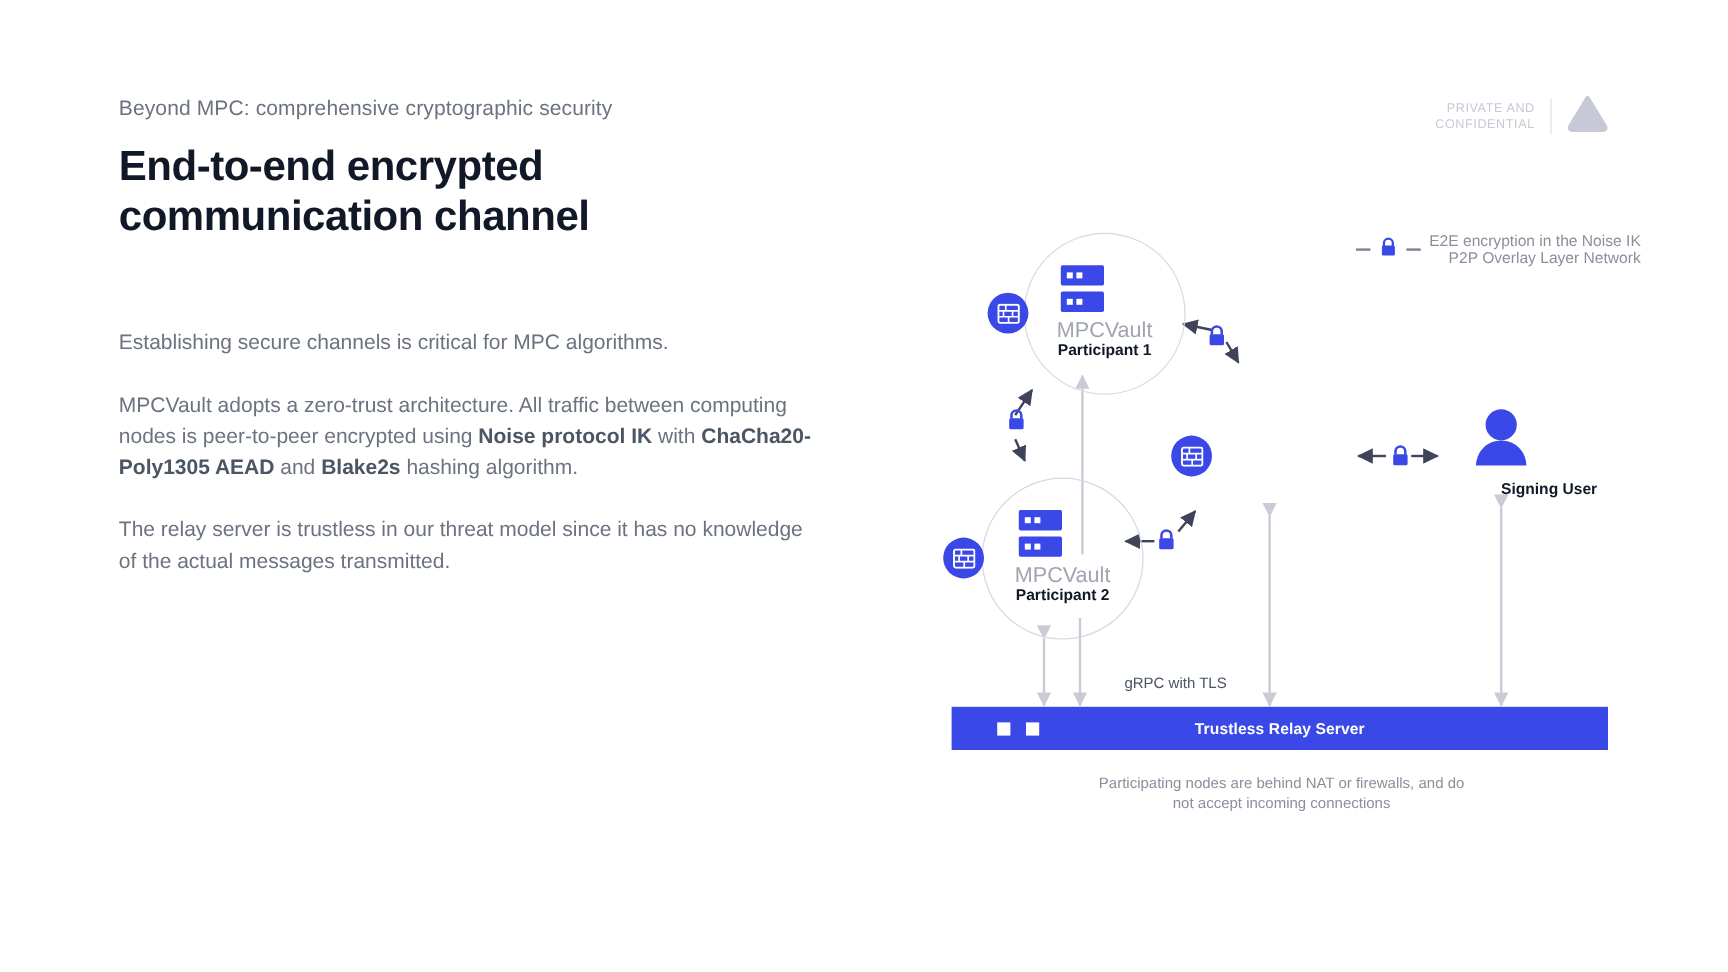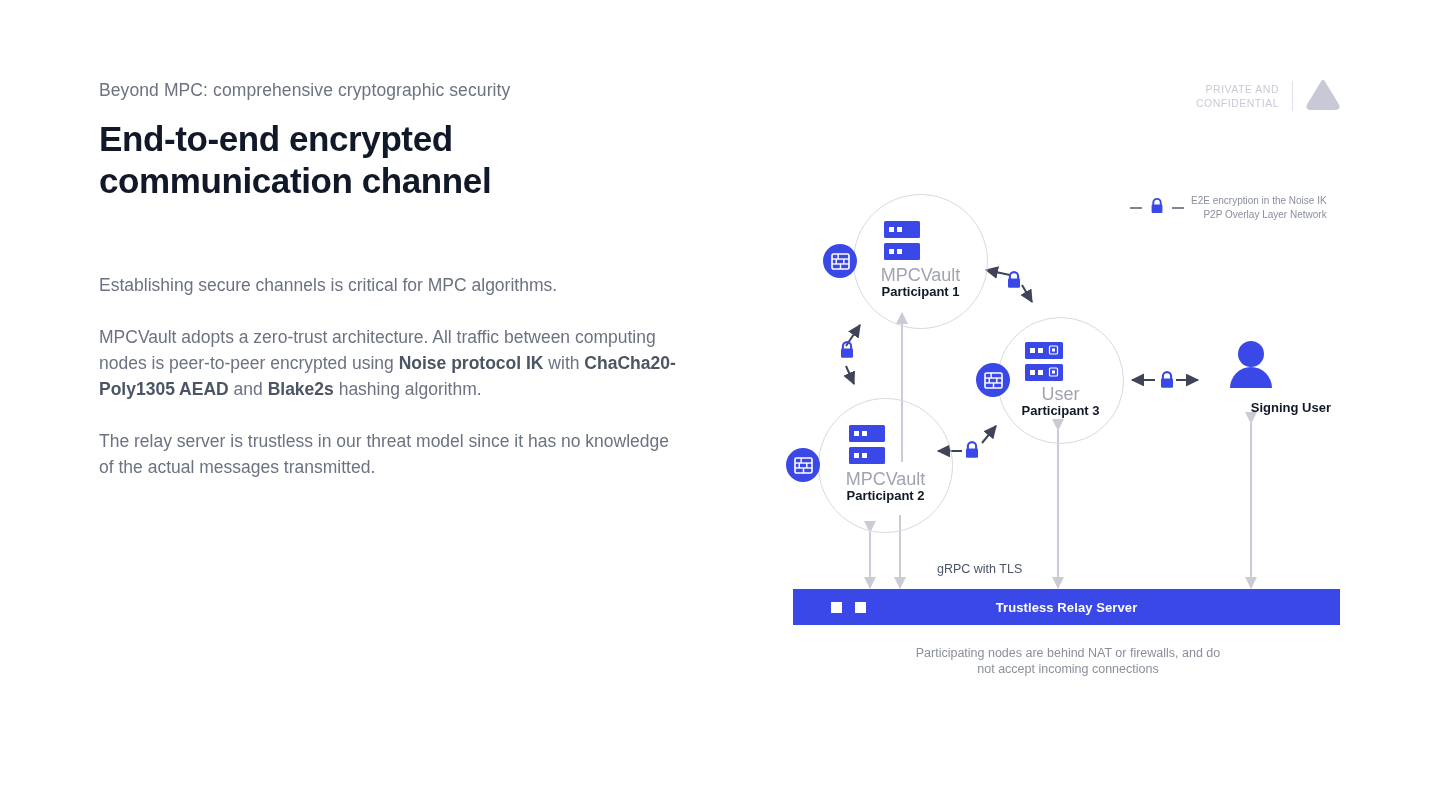--- a/index.html
+++ b/index.html
@@ -161,21 +161,21 @@
     white-space: nowrap;
   }
 
   .legend {
     position: absolute;
     display: flex;
     align-items: center;
     gap: 7px;
   }
   .legend-text {
-    font-size: 10px;
+    font-size: 13px;
     line-height: 14px;
     color: #8a8f9c;
     text-align: right;
     white-space: pre-line;
   }
   .legend-dash {
     width: 12px;
     height: 2px;
     background: #7d8494;
   }
@@ -341,40 +341,20 @@
       <rect x="1" y="1" width="18" height="16" rx="1.6" fill="none" stroke="#ffffff" stroke-width="1.7"></rect>
       <line x1="1" y1="6.4" x2="19" y2="6.4" stroke="#ffffff" stroke-width="1.5"></line>
       <line x1="1" y1="11.6" x2="19" y2="11.6" stroke="#ffffff" stroke-width="1.5"></line>
       <line x1="7.5" y1="1" x2="7.5" y2="6.4" stroke="#ffffff" stroke-width="1.5"></line>
       <line x1="13.5" y1="6.4" x2="13.5" y2="11.6" stroke="#ffffff" stroke-width="1.5"></line>
       <line x1="5.5" y1="6.4" x2="5.5" y2="11.6" stroke="#ffffff" stroke-width="1.5"></line>
       <line x1="10" y1="11.6" x2="10" y2="17" stroke="#ffffff" stroke-width="1.5"></line>
     </svg>
   </div>
 
-  <div class="ring" style="left:237px; top:147px; width:127px; height:127px;">
-    <span class="d-abs" style="left:25px; top:22px;">
-      <svg width="42" height="44" viewBox="0 0 42 44">
-        <rect x="2" y="2" width="38" height="17" rx="1.5" fill="#3a48e8"></rect>
-        <rect x="7" y="8" width="5" height="5" fill="#ffffff"></rect>
-        <rect x="15" y="8" width="5" height="5" fill="#ffffff"></rect>
-        <rect x="26.5" y="6" width="8" height="8" rx="1" fill="none" stroke="#ffffff" stroke-width="1.2"></rect>
-        <rect x="29" y="8.5" width="3" height="3" fill="#ffffff"></rect>
-        <rect x="2" y="24" width="38" height="17" rx="1.5" fill="#3a48e8"></rect>
-        <rect x="7" y="30" width="5" height="5" fill="#ffffff"></rect>
-        <rect x="15" y="30" width="5" height="5" fill="#ffffff"></rect>
-        <rect x="26.5" y="28" width="8" height="8" rx="1" fill="none" stroke="#ffffff" stroke-width="1.2"></rect>
-        <rect x="29" y="30.5" width="3" height="3" fill="#ffffff"></rect>
-      </svg>
-    </span>
-    <div class="node-label" style="top:68px;">
-      <div class="node-sub">User</div>
-      <div class="node-name">Participant 3</div>
-    </div>
-  </div>
   <div class="fw-badge" style="left:216px; top:193px;">
     <svg width="19" height="17" viewBox="0 0 20 18">
       <rect x="1" y="1" width="18" height="16" rx="1.6" fill="none" stroke="#ffffff" stroke-width="1.7"></rect>
       <line x1="1" y1="6.4" x2="19" y2="6.4" stroke="#ffffff" stroke-width="1.5"></line>
       <line x1="1" y1="11.6" x2="19" y2="11.6" stroke="#ffffff" stroke-width="1.5"></line>
       <line x1="7.5" y1="1" x2="7.5" y2="6.4" stroke="#ffffff" stroke-width="1.5"></line>
       <line x1="13.5" y1="6.4" x2="13.5" y2="11.6" stroke="#ffffff" stroke-width="1.5"></line>
       <line x1="5.5" y1="6.4" x2="5.5" y2="11.6" stroke="#ffffff" stroke-width="1.5"></line>
       <line x1="10" y1="11.6" x2="10" y2="17" stroke="#ffffff" stroke-width="1.5"></line>
     </svg>

